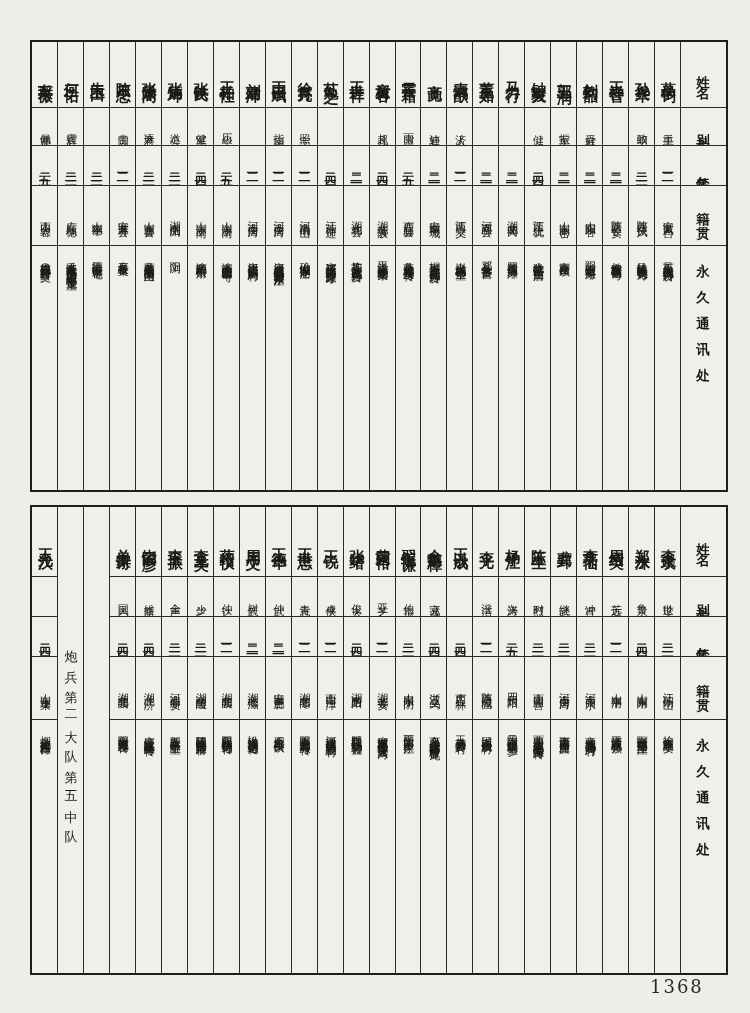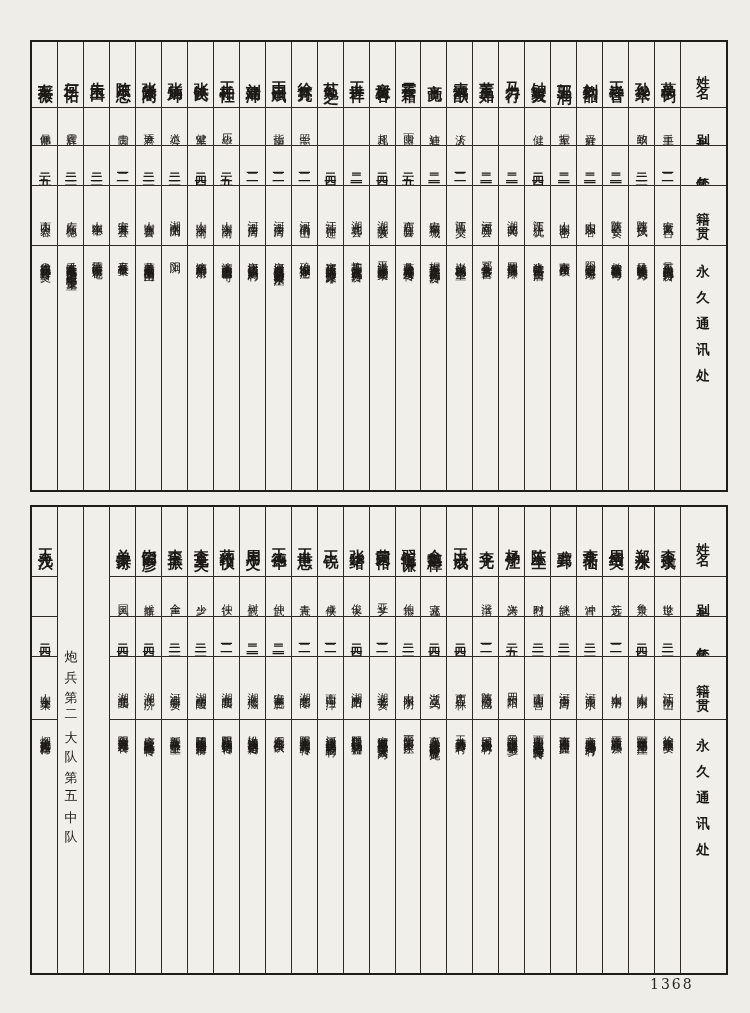--- a/index.html
+++ b/index.html
@@ -53,21 +53,21 @@
   .hdr .vtext{font-weight:700;font-size:13.5px;}
   .h-name{letter-spacing:11px;}
   .h-alias{letter-spacing:5px;}
   .h-age{letter-spacing:1px;}
   .h-native{letter-spacing:15px;}
   .h-addr{letter-spacing:26px;font-size:13px;}
   .section-label{font-size:13px;letter-spacing:20px;}
   #page-number{
     position:absolute;left:650px;top:976px;
     font-family:"DejaVu Serif",serif;
-    font-size:14px;letter-spacing:2px;color:#2a2824;
+    font-size:18px;letter-spacing:2px;color:#2a2824;
   }
 </style>
 </head>
 <body>
 
 <div id="table-top" class="table">
     <div class="col hcol">
       <div class="cell hdr r-name">
         <span class="vtext h-name">姓名</span>
       </div>

